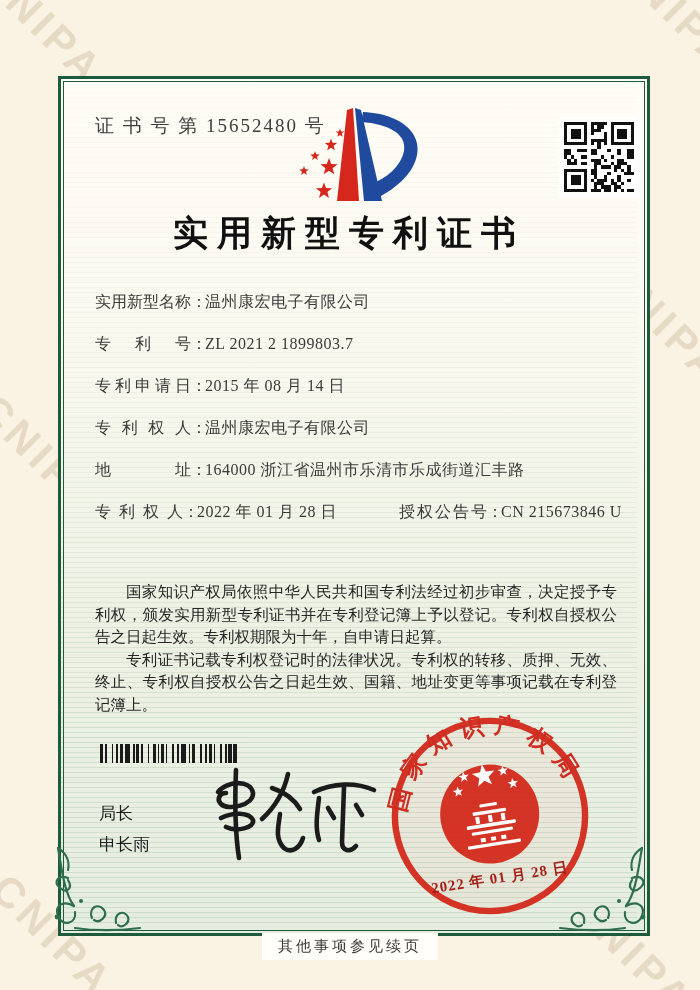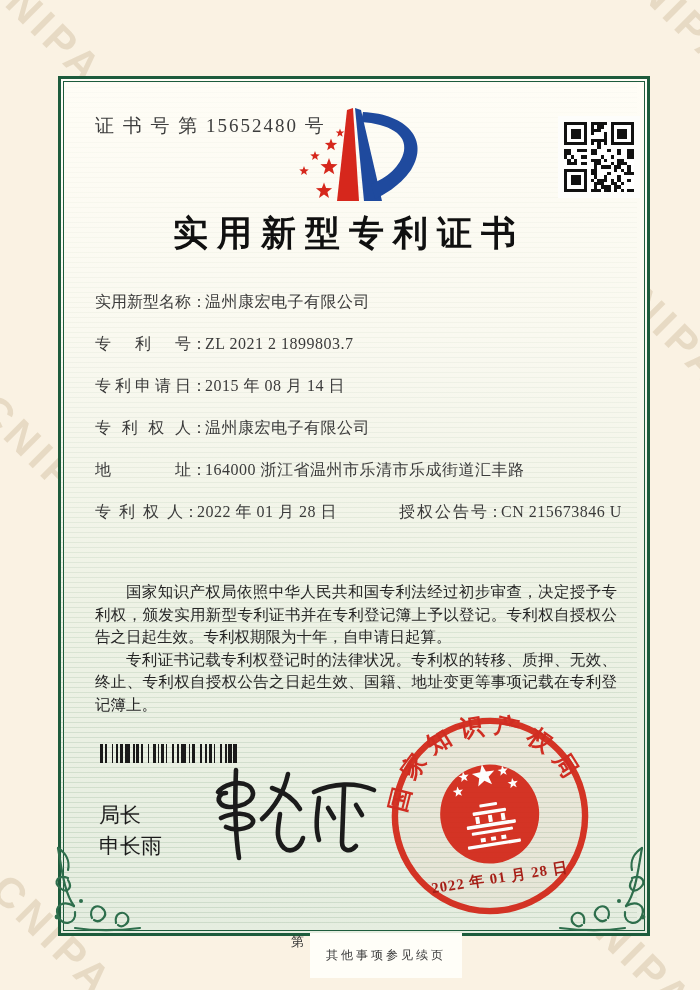--- a/index.html
+++ b/index.html
@@ -60,27 +60,27 @@
   .fcolon{display:inline-block;width:14px;}
   .fvalue{letter-spacing:0.5px;}
   .grant-right{display:inline-block;margin-left:58px;}
   .flabel-sm{display:inline-block;width:88px;text-align:justify;text-align-last:justify;}
   
   .paras{position:absolute;left:95px;top:581px;width:522px;font-size:15.5px;line-height:22.5px;color:#262626;text-align:justify;}
   .paras p{margin:0;text-indent:2em;}
   
   .barcode{position:absolute;left:100px;top:744px;width:186px;height:19px;font-size:0;}
   .barcode span{display:inline-block;height:100%;}
-  .sig-labels{position:absolute;left:99px;top:799px;font-family:Liberation Sans, sans-serif;font-size:21px;color:#1c1c1c;line-height:31px;}
+  .sig-labels{position:absolute;left:99px;top:799px;font-family:Liberation Mono, monospace;font-size:17px;color:#1c1c1c;line-height:31px;}
   .signature{position:absolute;left:198px;top:760px;width:185px;height:108px;}
   .seal{position:absolute;left:386px;top:712px;width:208px;height:208px;transform:rotate(-9deg);opacity:0.95;}
   .page-no{position:absolute;left:58px;top:897px;width:582px;text-align:center;font-size:13px;letter-spacing:2px;color:#333;margin-top:36px;}
   .note-box{
     position:absolute;left:50%;top:933px;transform:translateX(-50%);
-    background:#fffef8;padding:14px 16px;font-size:12px;letter-spacing:3px;color:#3a3a3a;white-space:nowrap;margin-left:36px;
+    background:#fffef8;padding:4px 16px;font-size:15px;letter-spacing:3px;color:#3a3a3a;white-space:nowrap;
   }
 </style>
 </head>
 <body>
 
 <div class="wm wm-tl">CNIPA</div>
 <div class="wm wm-tr">CNIPA</div>
 <div class="wm wm-rm">CNIPA</div>
 <div class="wm wm-lm">CNIPA</div>
 <div class="wm wm-bl">CNIPA</div>

